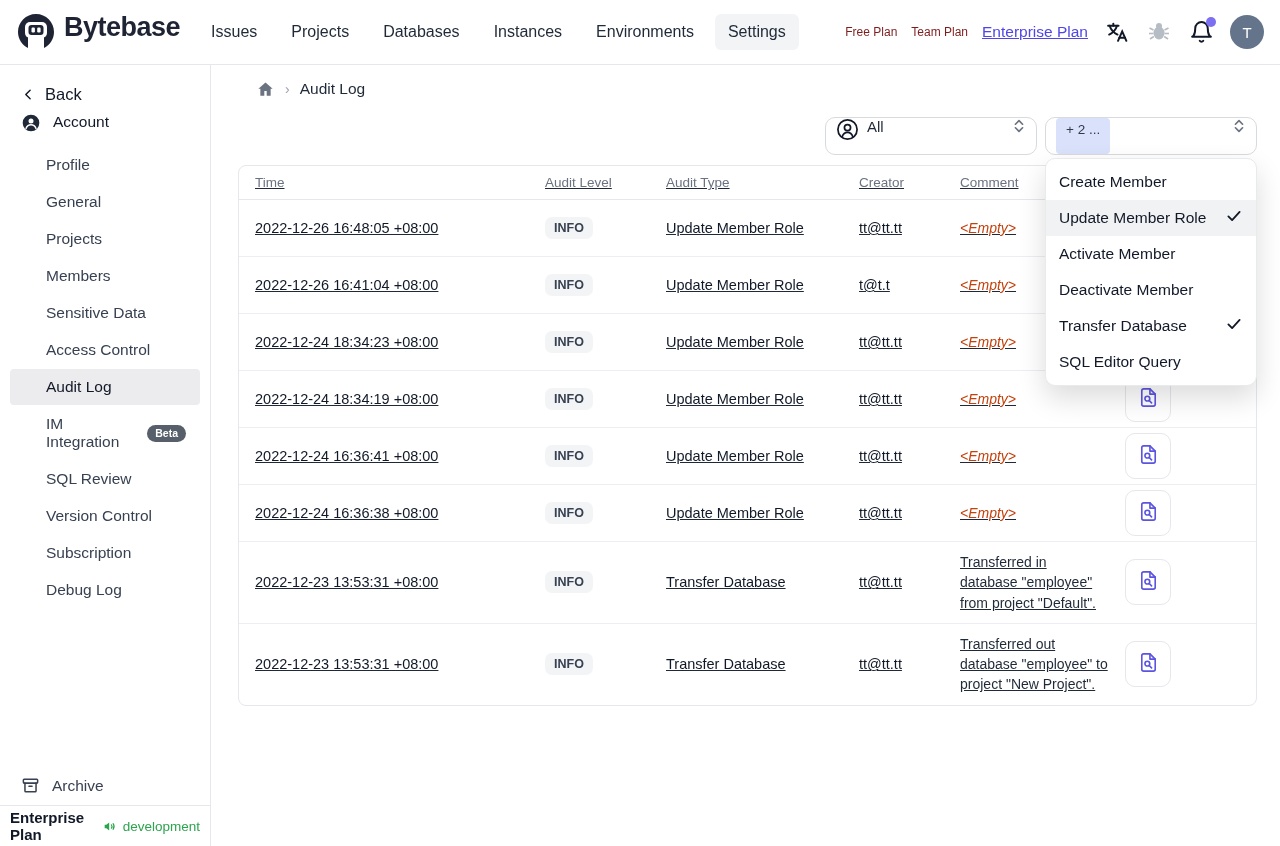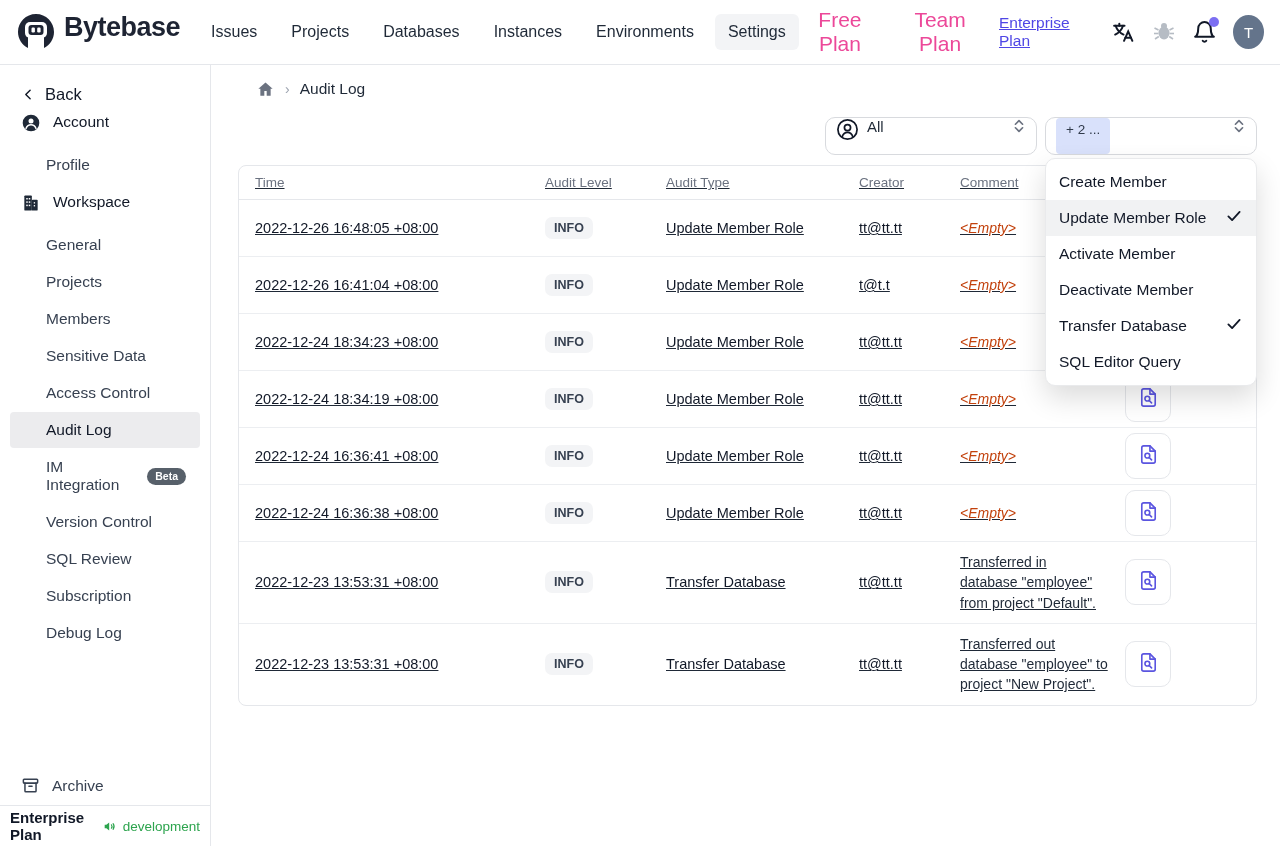--- a/index.html
+++ b/index.html
@@ -10,21 +10,21 @@
   .topnav { height:65px; display:flex; align-items:center; padding:0 16px;
     border-bottom:1px solid #e5e7eb; background:#fff; }
   .brand { display:flex; align-items:flex-start; gap:8px; margin-right:18px; cursor:pointer; }
   .brand-mark { width:40px; height:40px; position:relative; }
   .brand-name { font-size:27px; font-weight:700; color:#1e2433; letter-spacing:-0.5px; }
   .nav-links { display:flex; align-items:center; gap:8px; }
   .nav-link { font-size:16px; font-weight:500; color:#1f2937; padding:9px 13px;
     border-radius:6px; cursor:pointer; }
   .nav-link.active { background:#f3f4f6; }
   .nav-right { margin-left:auto; display:flex; align-items:center; gap:16px; }
-  .plan-plain { font-size:21px; font-weight:500; color:#ec4899; cursor:pointer;text-align:center; }
+  .plan-plain { font-size:12px; font-weight:500; color:#7f1d1d; cursor:pointer; }
   .plan-link { font-size:15.5px; font-weight:500; color:#4f46e5; text-decoration:underline; cursor:pointer; }
   .icon-btn { width:26px; height:26px; display:flex; align-items:center; justify-content:center;
     cursor:pointer; position:relative; }
   .notif-dot { position:absolute; top:-2px; right:-2px; width:10px; height:10px;
     border-radius:50%; background:#7c6ff2; }
   .avatar { width:34px; height:34px; border-radius:50%; background:#64748b; color:#fff;
     font-size:15px; display:flex; align-items:center; justify-content:center; cursor:pointer; }
 
   
   .shell { display:flex; height:781px; }
@@ -169,37 +169,20 @@
           <span><svg width="20" height="20" viewBox="0 0 24 24">
               <circle cx="12" cy="12" r="10" fill="#1f2937"></circle>
               <circle cx="12" cy="9.5" r="3" fill="#fff"></circle>
               <path d="M6 18.5c1.2-3 3.4-4.3 6-4.3s4.8 1.3 6 4.3" fill="none" stroke="#fff" stroke-width="1.8" stroke-linecap="round"></path>
             </svg></span>
           <span>Account</span>
         </div>
         <div class="sb-item">
           <span>Profile</span>
         </div>
-        <div class="sb-group-label">
-          <span><svg width="20" height="20" viewBox="0 0 24 24">
-              <rect x="4" y="3" width="9" height="18" rx="1" fill="#1f2937"></rect>
-              <rect x="13" y="8" width="7" height="13" rx="1" fill="#1f2937"></rect>
-              <g fill="#fff">
-                <rect x="6.3" y="6" width="1.8" height="1.8"></rect>
-                <rect x="9.3" y="6" width="1.8" height="1.8"></rect>
-                <rect x="6.3" y="10" width="1.8" height="1.8"></rect>
-                <rect x="9.3" y="10" width="1.8" height="1.8"></rect>
-                <rect x="6.3" y="14" width="1.8" height="1.8"></rect>
-                <rect x="9.3" y="14" width="1.8" height="1.8"></rect>
-                <rect x="15.3" y="11" width="1.6" height="1.6"></rect>
-                <rect x="15.3" y="14.5" width="1.6" height="1.6"></rect>
-              </g>
-            </svg></span>
-          <span>Workspace</span>
-        </div>
         <div class="sb-item">
           <span>General</span>
         </div>
         <div class="sb-item">
           <span>Projects</span>
         </div>
         <div class="sb-item">
           <span>Members</span>
         </div>
         <div class="sb-item">
@@ -209,24 +192,24 @@
           <span>Access Control</span>
         </div>
         <div class="sb-item active">
           <span>Audit Log</span>
         </div>
         <div class="sb-item">
           <span>IM Integration</span>
           <span class="beta-badge">Beta</span>
         </div>
         <div class="sb-item">
+          <span>SQL Review</span>
+        </div>
+        <div class="sb-item">
           <span>Version Control</span>
-        </div>
-        <div class="sb-item">
-          <span>SQL Review</span>
         </div>
         <div class="sb-item">
           <span>Subscription</span>
         </div>
         <div class="sb-item">
           <span>Debug Log</span>
         </div>
       </div>
     <div class="archive-row">
       <svg width="19" height="19" viewBox="0 0 24 24" fill="none" stroke="#374151" stroke-width="1.9" stroke-linecap="round" stroke-linejoin="round">

